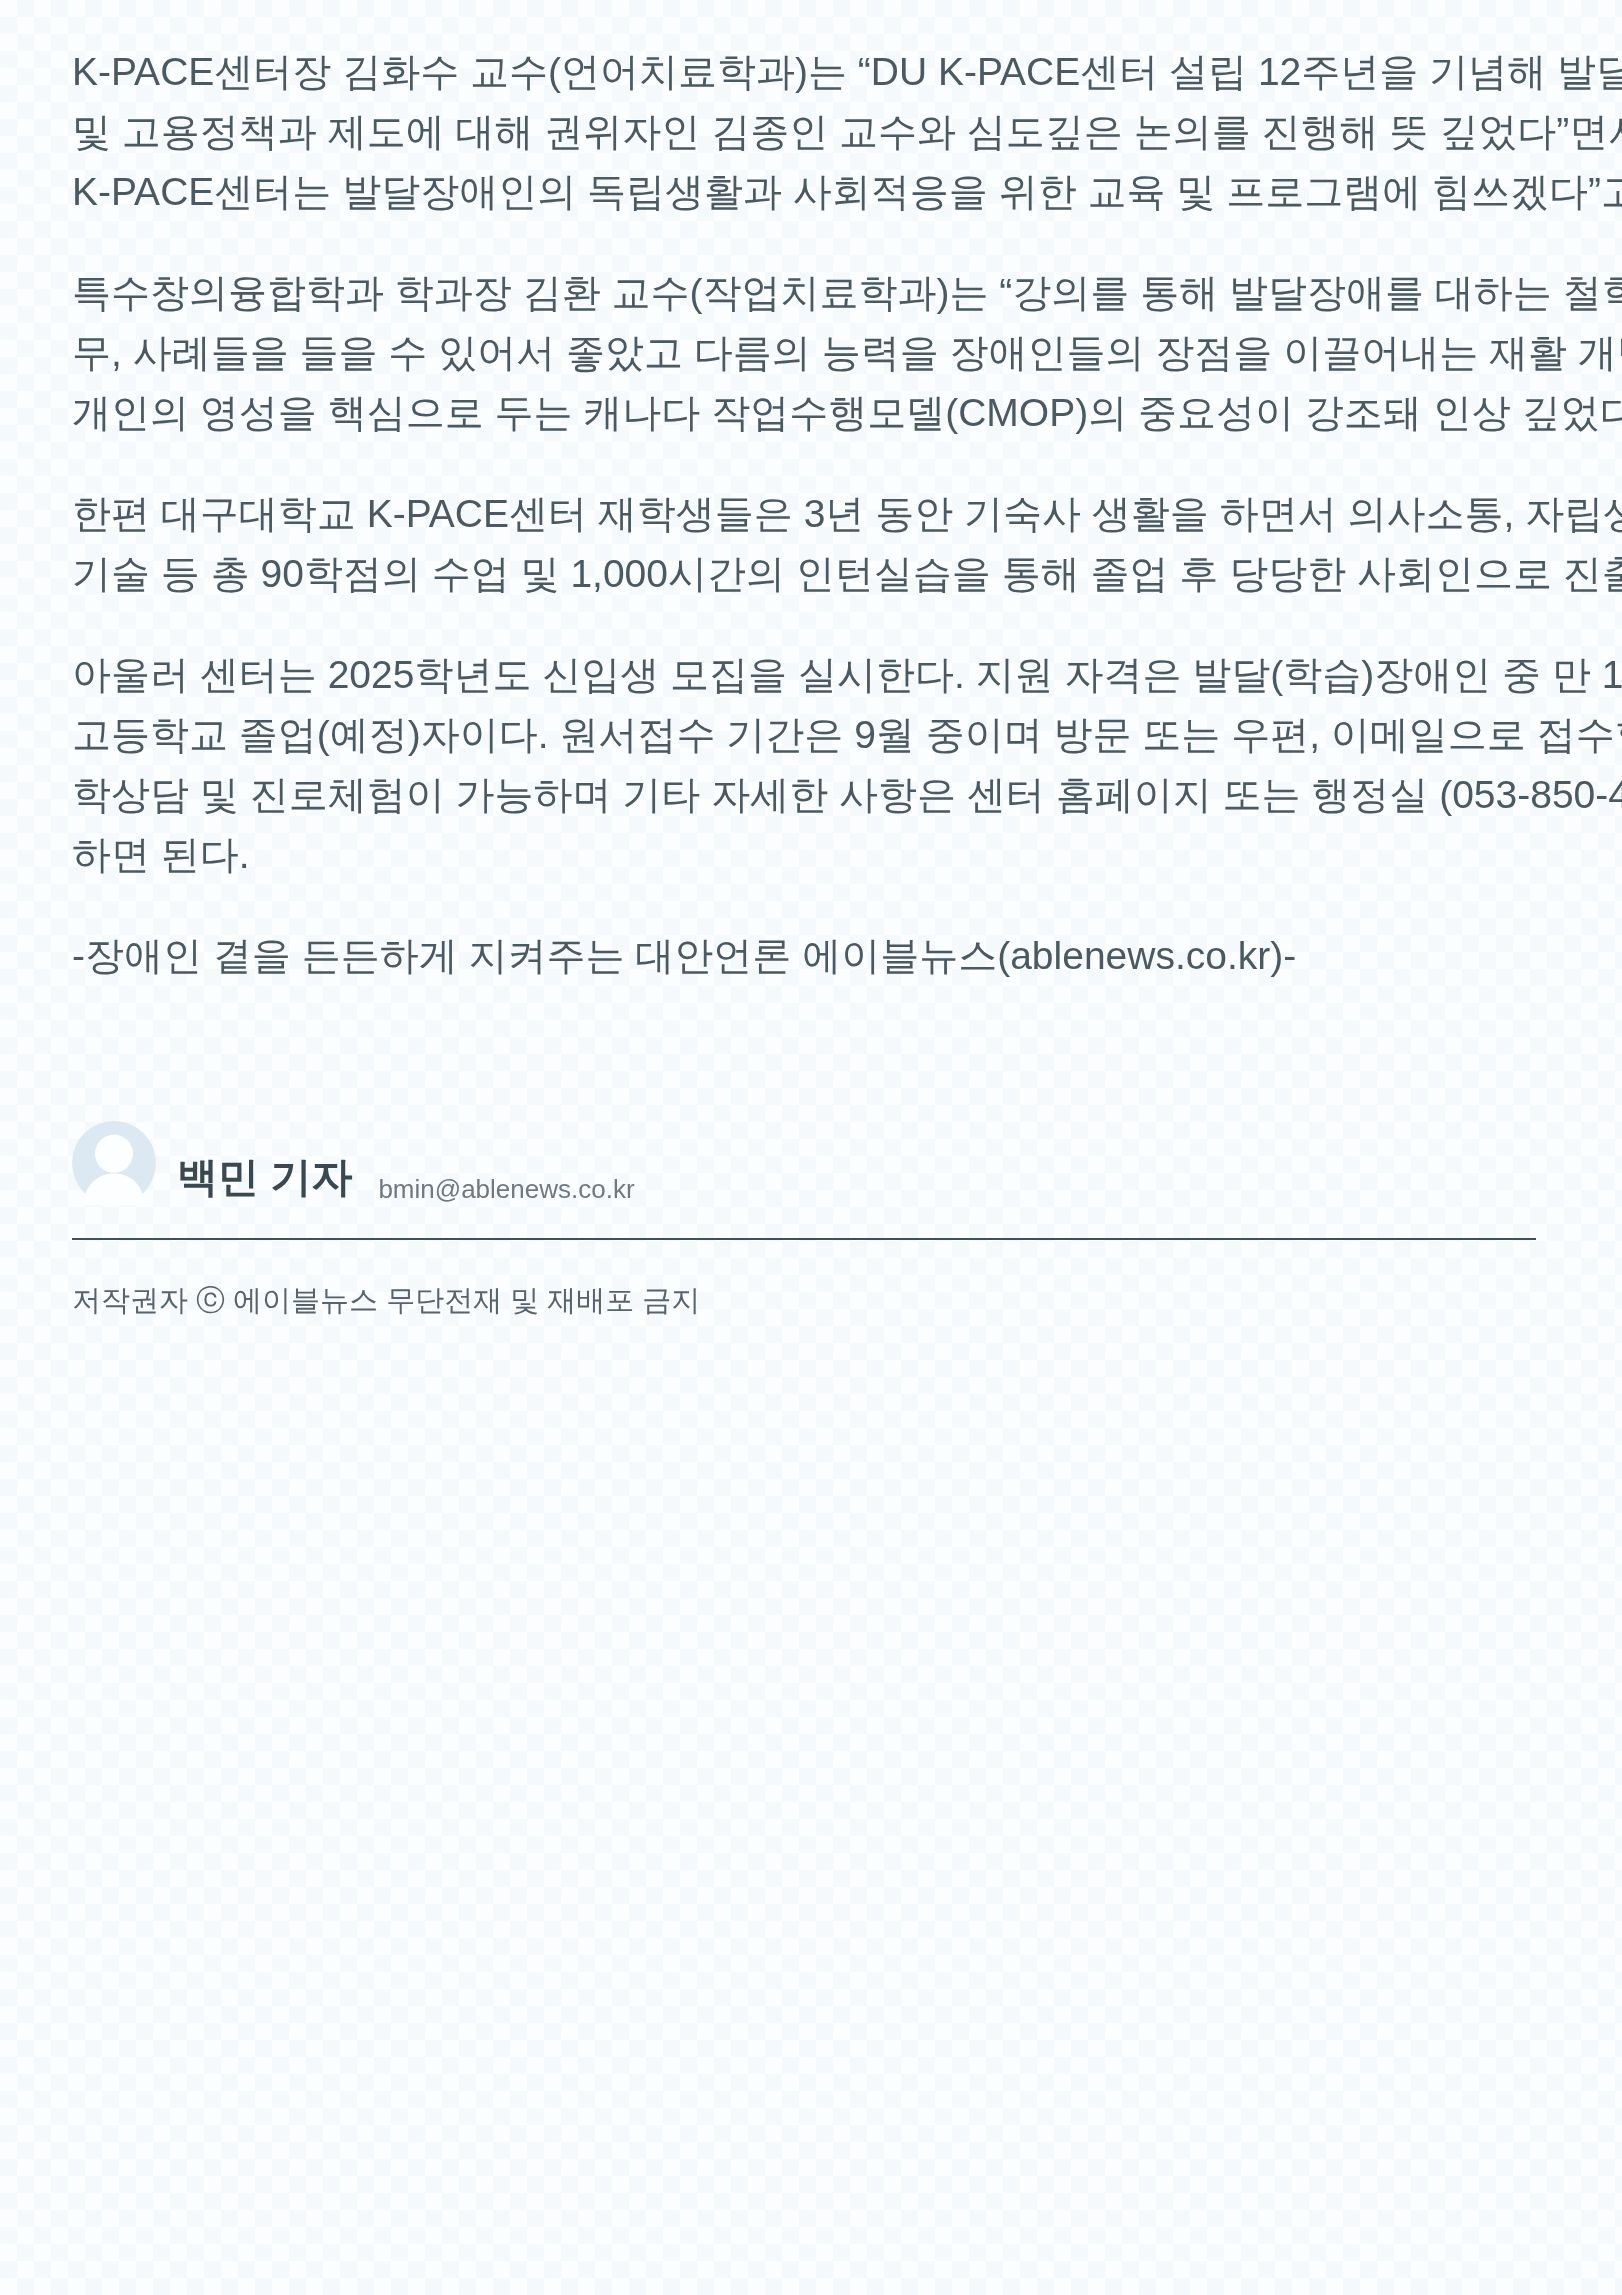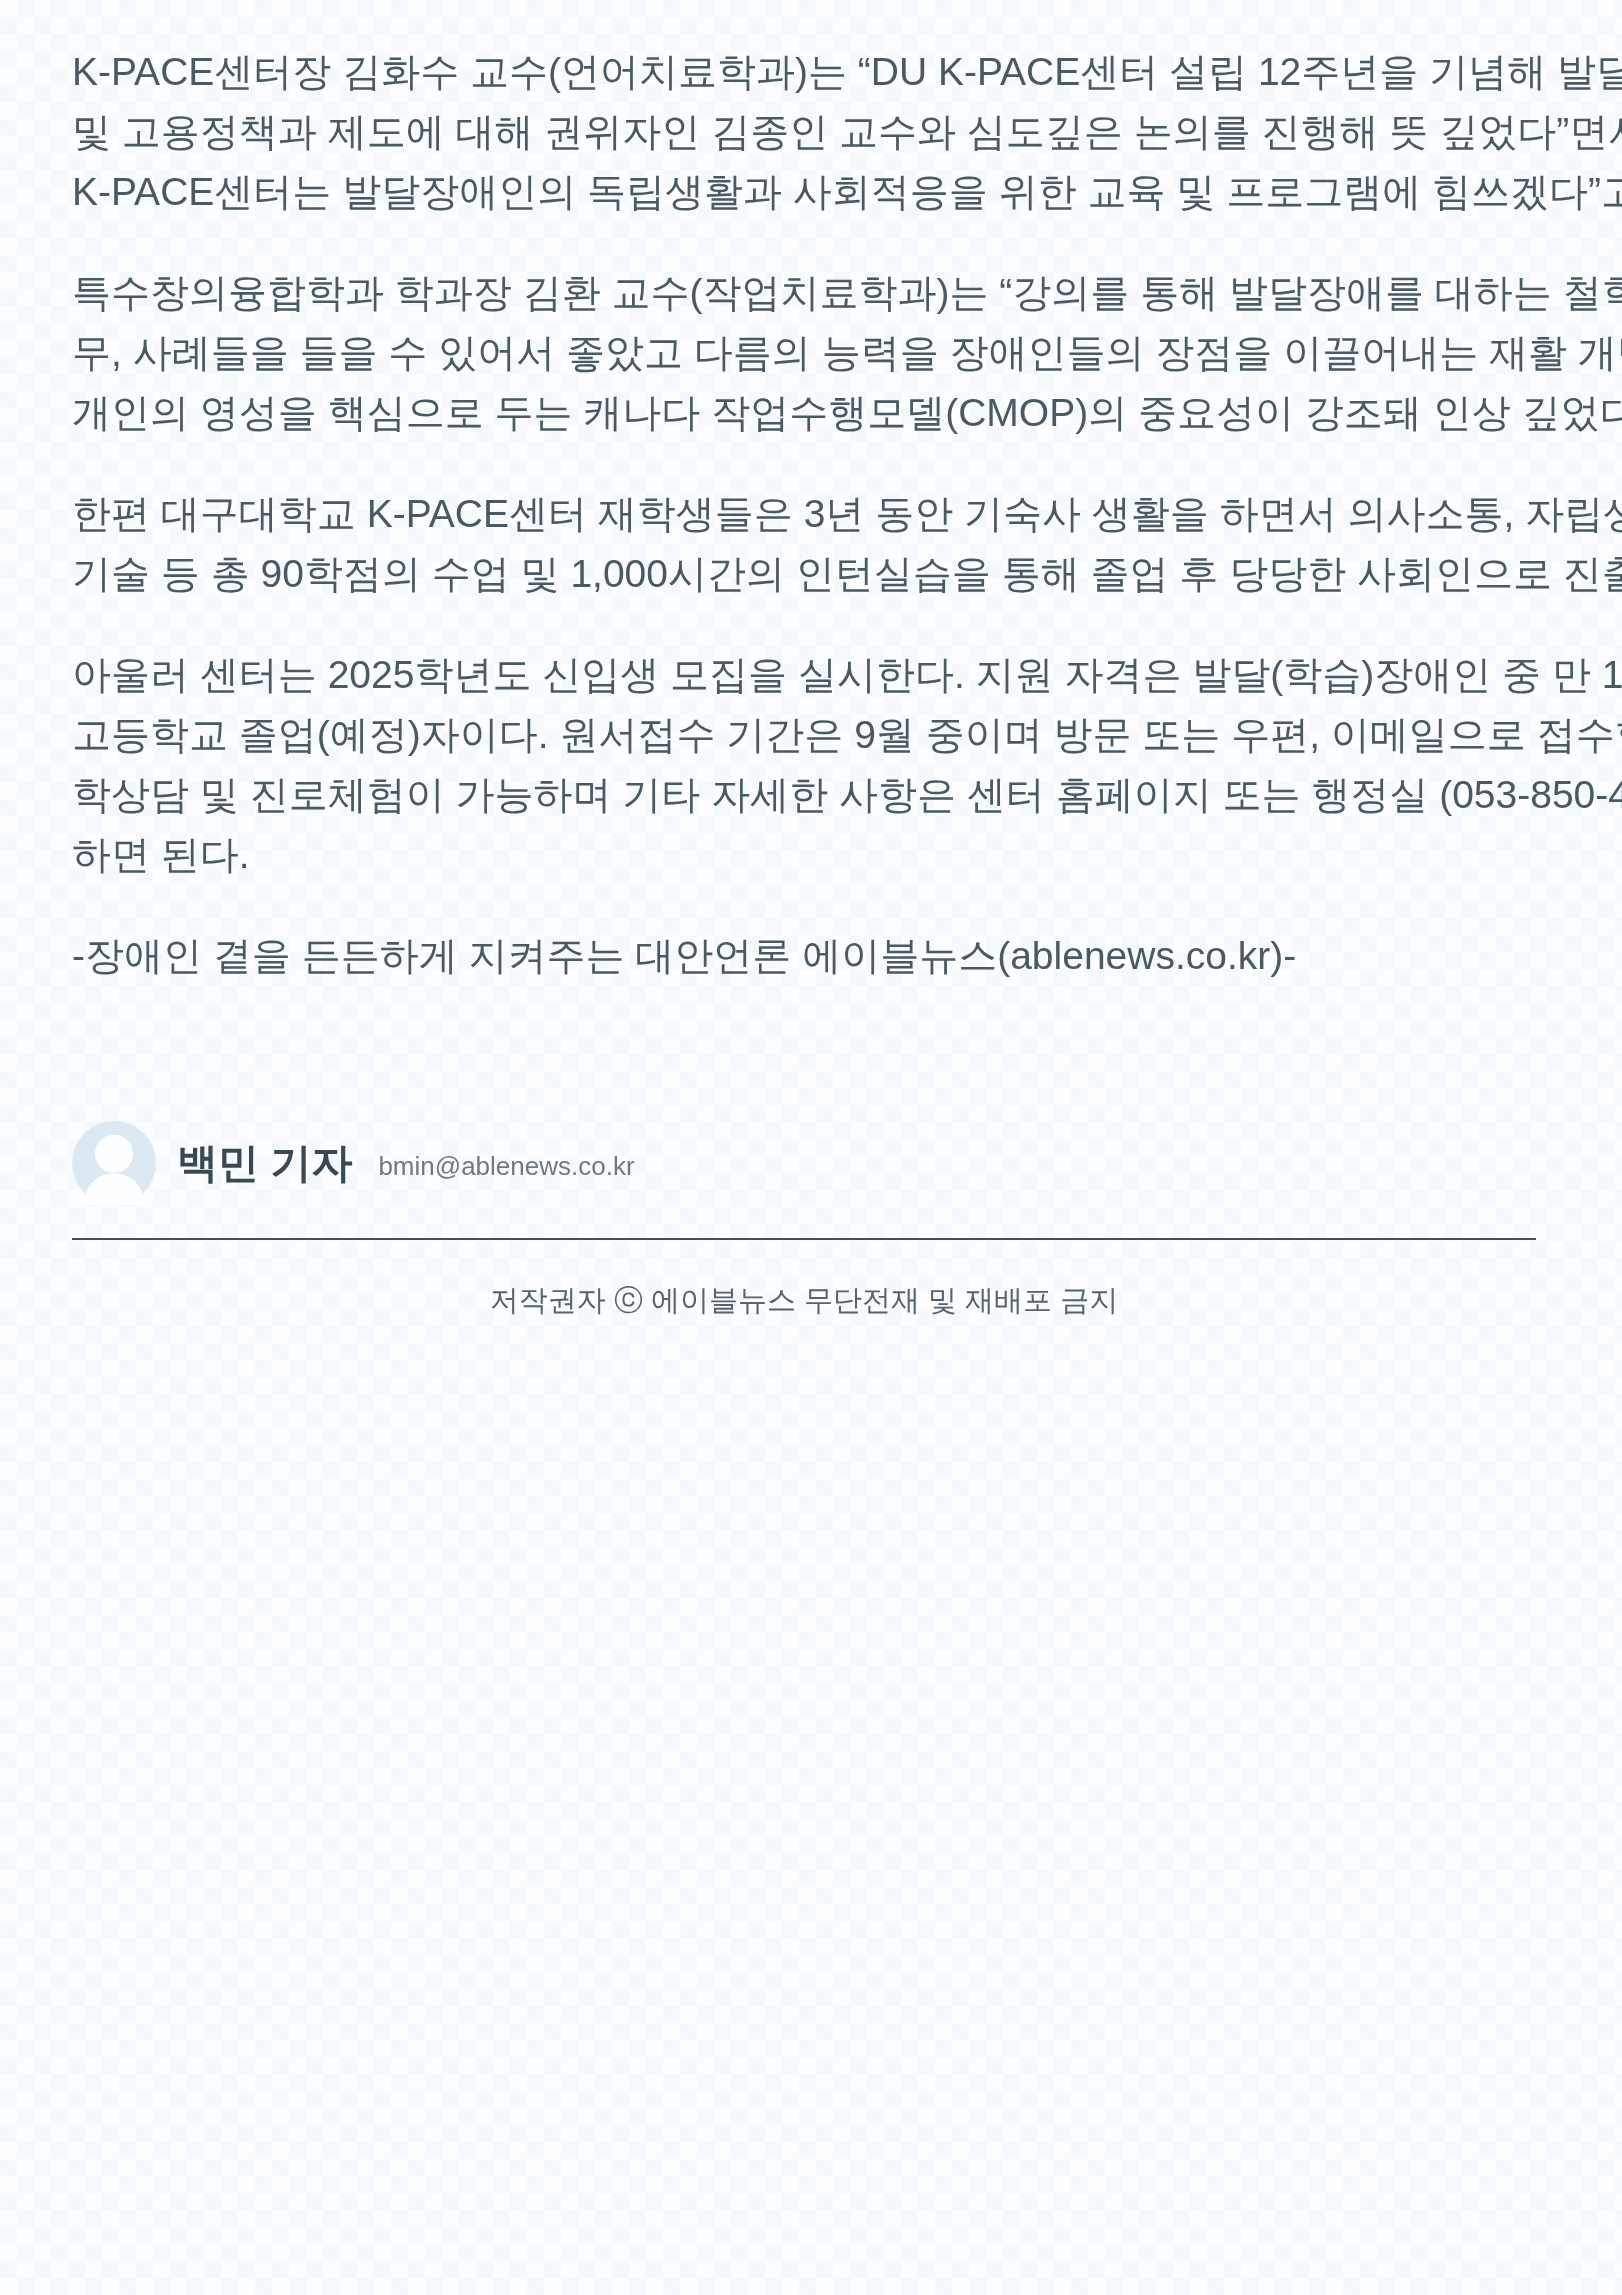--- a/index.html
+++ b/index.html
@@ -32,21 +32,21 @@
     line-height: 60px;
     color: #4a5962;
     letter-spacing: 0;
   }
   .para .line {
     white-space: nowrap;
   }
   .byline {
     margin-top: 135px;
     display: flex;
-    align-items: center;
+    align-items: flex-end;
     height: 84px;
   }
   .avatar {
     width: 84px;
     height: 84px;
     flex: 0 0 auto;
   }
   .reporter-name {
     margin-left: 21px;
     font-size: 41px;
@@ -62,21 +62,21 @@
     white-space: nowrap;
   }
   .divider {
     border: none;
     border-top: 2.6px solid #43505a;
     margin: 33px 0 0 0;
     width: 1464px;
   }
   .copyright {
     margin-top: 41px;
-    text-align: center;
+    text-align: left;
     font-size: 29px;
     line-height: 39px;
     color: #57646d;
   }
 </style>
 </head>
 <body>
 
 <div class="page">
   <div class="content">

